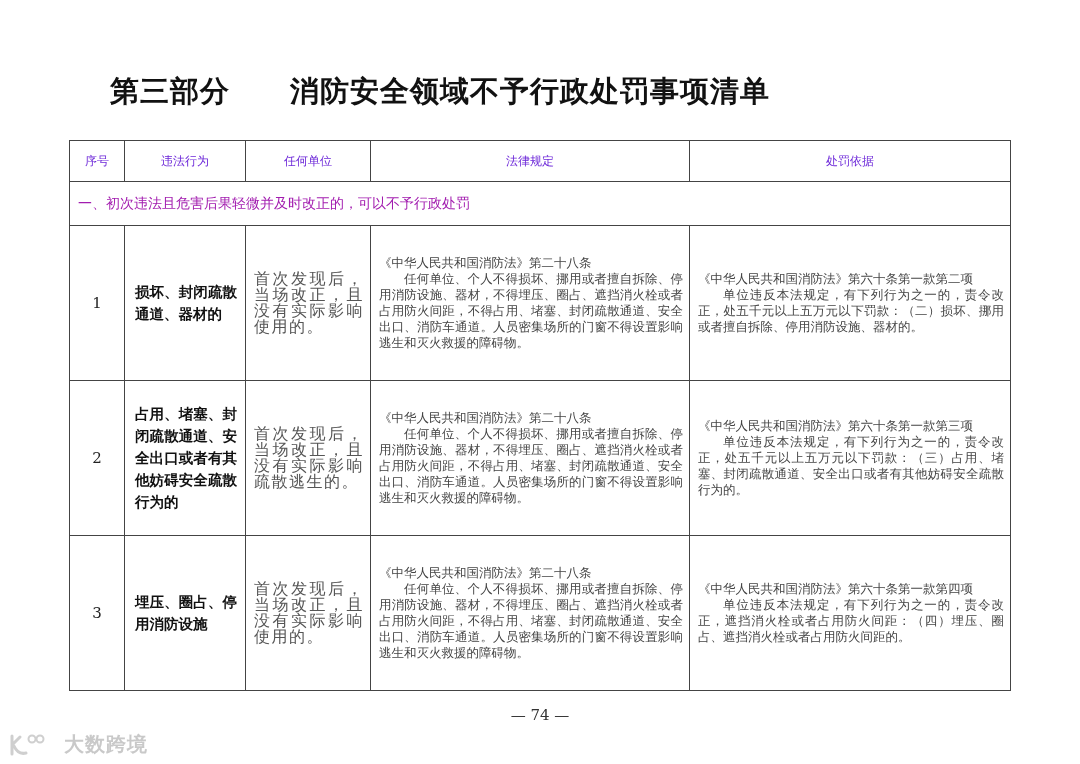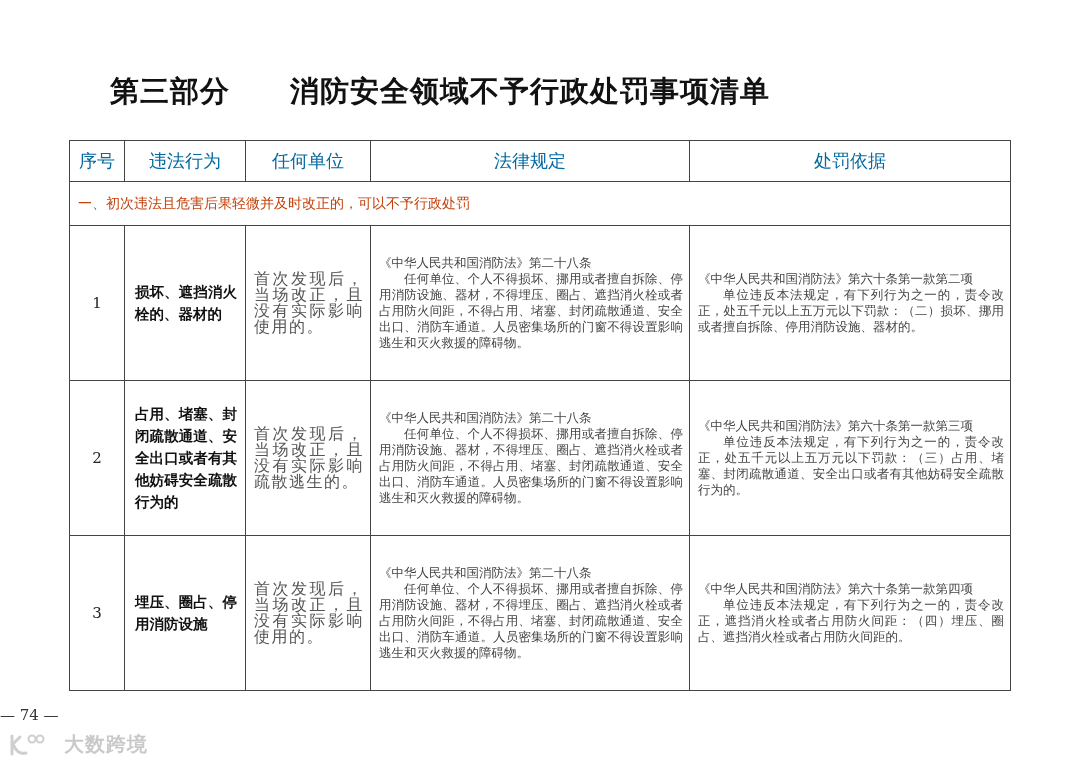--- a/index.html
+++ b/index.html
@@ -37,29 +37,29 @@
       table-layout: fixed;
     }
     table.rules td, table.rules th {
       border: 1px solid #444;
       padding: 0;
       vertical-align: middle;
     }
     table.rules th {
       height: 40px;
       font-weight: normal;
-      font-size: 18px;
+      font-size: 12px;
       text-align: center;
-      color: #0369a1;
+      color: #6d28d9;
     }
     td.section {
       height: 43px;
       font-size: 14px;
       padding-left: 8px !important;
-      color: #c2410c;
+      color: #a21caf;
     }
     tr.item td { height: 154px; }
     td.num {
       text-align: center;
       font-family: "DejaVu Serif", serif;
       font-size: 15px;
       color: #222;
     }
     td.behavior {
       font-weight: bold;
@@ -86,21 +86,21 @@
       padding: 0 6px 0 8px !important;
       text-align: justify;
     }
     .indent { text-indent: 2em; }
     .cell-block { display: block; }
     .page-number {
       position: absolute;
       left: 0;
       width: 1080px;
       top: 706px;
-      text-align: left;
+      text-align: center;
       font-family: "DejaVu Serif", serif;
       font-size: 15px;
       color: #333;
     }
     .watermark {
       position: absolute;
       left: 8px;
       top: 731px;
       display: flex;
       align-items: center;
@@ -134,21 +134,21 @@
       <th>处罚依据</th>
     </tr>
   </thead>
   <tbody>
     <tr>
       <td class="section" colspan="5">一、初次违法且危害后果轻微并及时改正的，可以不予行政处罚</td>
     </tr>
 
     <tr class="item">
       <td class="num">1</td>
-      <td class="behavior">损坏、遮挡消火栓的、器材的</td>
+      <td class="behavior">损坏、封闭疏散通道、器材的</td>
       <td class="scenario">首次发现后，当场改正，且没有实际影响使用的。</td>
       <td class="law">
         <span class="cell-block">《中华人民共和国消防法》第二十八条</span>
         <span class="cell-block indent">任何单位、个人不得损坏、挪用或者擅自拆除、停用消防设施、器材，不得埋压、圈占、遮挡消火栓或者占用防火间距，不得占用、堵塞、封闭疏散通道、安全出口、消防车通道。人员密集场所的门窗不得设置影响逃生和灭火救援的障碍物。</span>
       </td>
       <td class="basis">
         <span class="cell-block">《中华人民共和国消防法》第六十条第一款第二项</span>
         <span class="cell-block indent">单位违反本法规定，有下列行为之一的，责令改正，处五千元以上五万元以下罚款：（二）损坏、挪用或者擅自拆除、停用消防设施、器材的。</span>
       </td>
     </tr>

